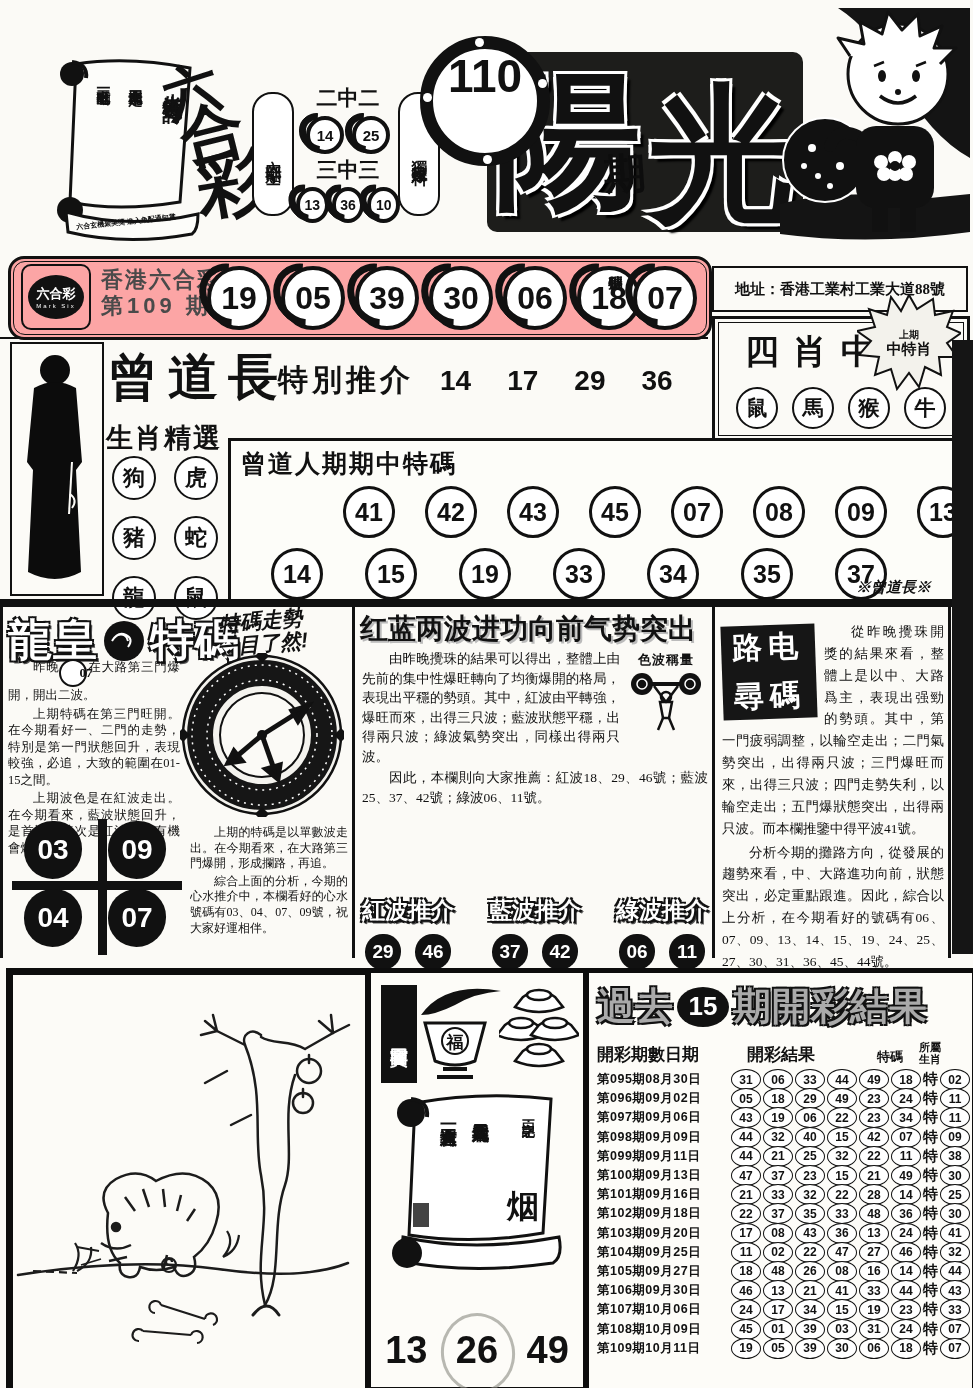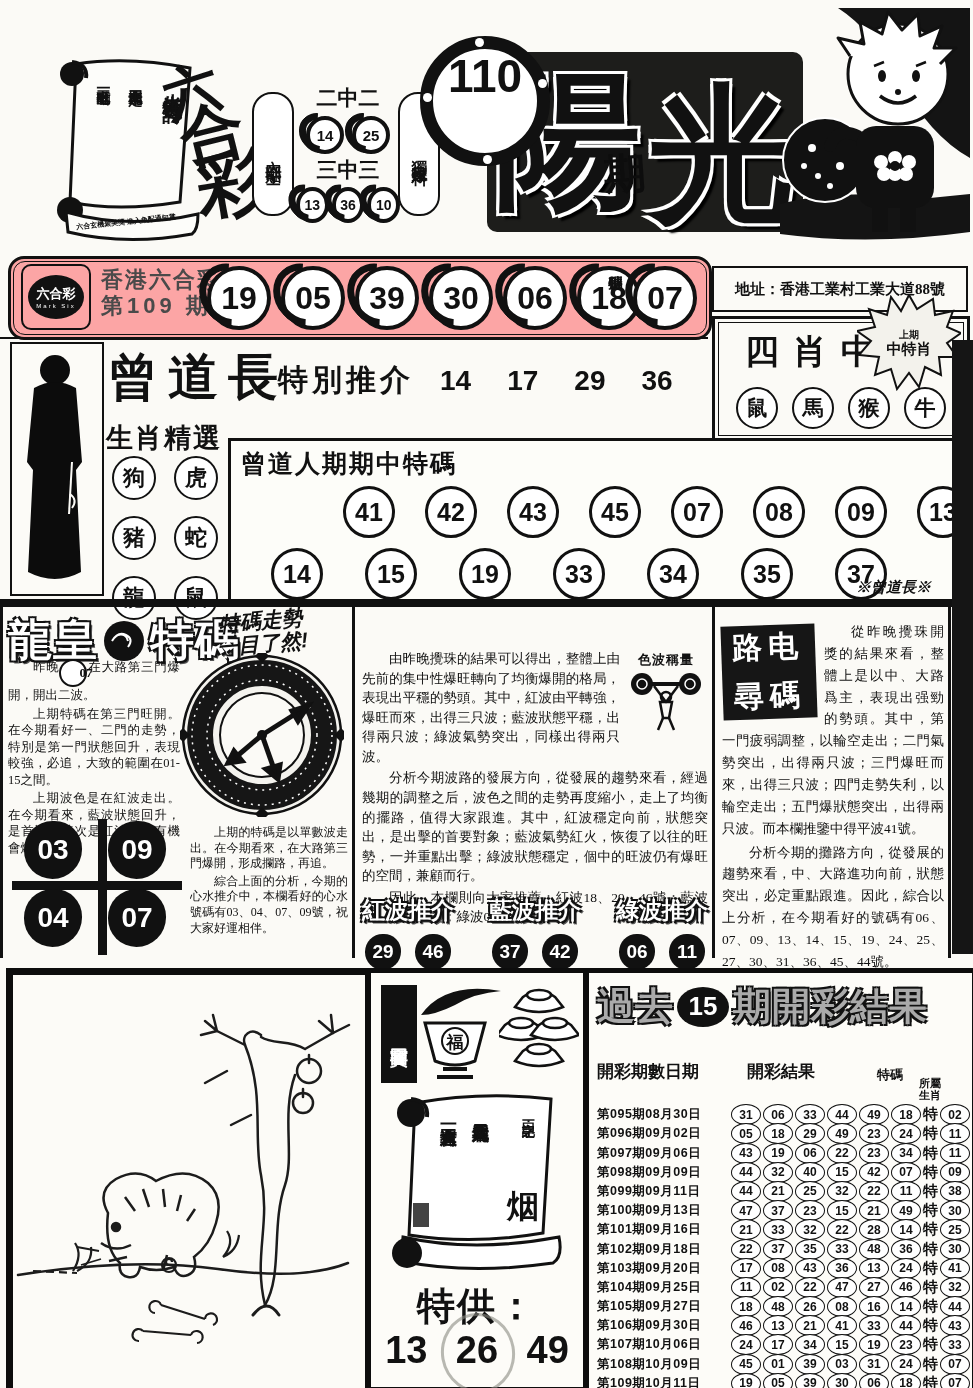--- a/index.html
+++ b/index.html
@@ -305,37 +305,37 @@
           <span class="bball" style="width:58px;height:58px;font-size:28px;margin:2px 14px 8px 12px;">04</span>
           <span class="bball" style="width:58px;height:58px;font-size:28px;margin:2px 14px 8px 12px;">07</span>
         </div>
     </div>
 
     <div class="abs para serif" style="left:190px;top:218px;width:158px;height:130px;font-size:12px;line-height:1.3;overflow:hidden;">
       <p>上期的特碼是以單數波走出。在今期看來，在大路第三門爆開，形成攔路，再追。</p>
       <p>綜合上面的分析，今期的心水推介中，本欄看好的心水號碼有03、04、07、09號，祝大家好運相伴。</p>
     </div>
 
+    <div class="abs" style="left:360px;top:3px;width:350px;font-size:28px;font-weight:900;letter-spacing:0px;text-shadow:2px 2px 0 #bbb;">红蓝两波进功向前气势突出</div>
     <div class="abs para serif" style="left:362px;top:42px;width:346px;font-size:13.5px;line-height:1.45;">
       <div style="float:right;width:84px;text-align:center;margin:2px 0 2px 4px;">
         <div style="font-size:13px;font-weight:900;letter-spacing:1px;">色波稱量</div>
         <svg width="72" height="62" viewBox="0 0 72 62">
           <line x1="6" y1="14" x2="66" y2="14" stroke="#111" stroke-width="4"></line>
           <circle cx="12" cy="14" r="11" fill="#111"></circle>
             <circle cx="60" cy="14" r="11" fill="#111"></circle>
           <circle cx="12" cy="14" r="5" fill="none" stroke="#fff" stroke-width="1.5"></circle>
           <circle cx="60" cy="14" r="5" fill="none" stroke="#fff" stroke-width="1.5"></circle>
           <circle cx="36" cy="27" r="5" fill="none" stroke="#111" stroke-width="2.5"></circle>
           <path d="M36,32 L24,16 M36,32 L48,16" stroke="#111" stroke-width="2.5" fill="none"></path>
           <path d="M30,32 h12 l-3,16 h-6 Z" fill="none" stroke="#111" stroke-width="2.5"></path>
           <path d="M33,48 l-5,12 M39,48 l5,12" stroke="#111" stroke-width="2.5"></path>
         </svg>
       </div>
       <p>由昨晚攪珠的結果可以得出，整體上由先前的集中性爆旺轉向了均衡爆開的格局，表現出平穩的勢頭。其中，紅波由平轉強，爆旺而來，出得三只波；藍波狀態平穩，出得兩只波；綠波氣勢突出，同樣出得兩只波。</p>
-      <p>分析今期波路的發展方向，從發展的趨勢來看，經過幾期的調整之后，波色之間的走勢再度縮小，走上了均衡的擺路，值得大家跟進。其中，紅波穩定向前，狀態突出，是出擊的首要對象；藍波氣勢紅火，恢復了以往的旺勢，一并重點出擊；綠波狀態穩定，個中的旺波仍有爆旺的空間，兼顧而行。</p>
       <p style="margin-bottom:0;">因此，本欄則向大家推薦：紅波18、29、46號；藍波25、37、42號；綠波06、11號。</p>
     </div>
     <div class="abs" style="left:362px;top:288px;width:346px;display:flex;justify-content:space-between;">
       <div class="tipgroup">
         <span class="hollow" style="font-size:23px;">紅波推介</span>
         <span class="tipballs">
 
         <span class="bball" style="width:36px;height:36px;font-size:19px;">29</span>
             <span class="bball" style="width:36px;height:36px;font-size:19px;">46</span>
           </span>
@@ -434,21 +434,20 @@
           <path d="M38,14 q18,2 16,18" fill="none" stroke="#111" stroke-width="4"></path>
         <path d="M30,152 Q100,168 186,152 Q190,172 180,178 Q96,190 28,176 Z" fill="#fff" stroke="#111" stroke-width="3"></path>
         <circle cx="34" cy="168" r="15" fill="#111"></circle>
       </svg>
       <div class="abs vtext serif" style="left:146px;top:28px;font-size:13px;font-weight:700;">一字記之曰：</div>
       <div class="abs serif" style="left:134px;top:100px;font-size:32px;font-weight:900;">烟</div>
       <div class="abs vtext serif" style="left:96px;top:26px;font-size:17px;font-weight:700;">二六看住四九來</div>
       <div class="abs vtext serif" style="left:64px;top:30px;font-size:17px;font-weight:700;">六合一三有運追</div>
       <div class="abs" style="left:40px;top:118px;width:16px;height:24px;background:#444;"></div>
     </div>
-    <div class="abs serif" style="left:0;top:308px;width:100%;text-align:center;font-size:38px;font-weight:900;letter-spacing:2px;">特供：</div>
     <div class="abs" style="left:0;top:356px;width:100%;display:flex;justify-content:space-around;align-items:center;">
 
     <span class="snum" style="font-size:38px;font-weight:900;position:relative;">13</span>
         <span class="snum" style="font-size:38px;font-weight:900;position:relative;">26</span>
         <span class="snum" style="font-size:38px;font-weight:900;position:relative;">49</span>
       </div>
     <div class="abs" style="left:70px;top:340px;width:68px;height:74px;border:3px solid #8a8a82;border-radius:50%;opacity:.6;transform:rotate(-10deg);"></div>
   </div>
 
   <div class="abs" style="left:584px;top:968px;width:383px;height:416px;border:5px solid #0d0d0d;background:#fdfcf8;">
@@ -456,21 +455,21 @@
       <span class="hollow-gray serif" style="font-size:38px;">過去</span>
       <span style="display:inline-flex;align-items:center;justify-content:center;width:52px;height:40px;background:#111;color:#fff;
                    border-radius:50%;font-size:26px;font-weight:900;">15</span>
       <span class="hollow-gray serif" style="font-size:38px;letter-spacing:1px;">期開彩結果</span>
     </div>
     <div style="display:flex;align-items:center;margin:10px 0 4px 8px;font-weight:900;">
       <span style="width:150px;font-size:17px;">開彩期數日期</span>
       <span style="width:130px;font-size:17px;">開彩結果</span>
       <span style="width:42px;font-size:13px;margin-top:6px;">特碼</span>
       <span style="font-size:11px;line-height:1.05;">
-        <span style="display:block;margin-top:36px;">所屬</span>
+        <span style="display:block;">所屬</span>
         <span style="display:block;">生肖</span>
       </span>
     </div>
     <div style="margin-left:8px;">
 
     <div class="hrow">
         <span class="hperiod">第095期08月30日</span>
         <span class="oval">31</span>
         <span class="oval">06</span>
         <span class="oval">33</span>

